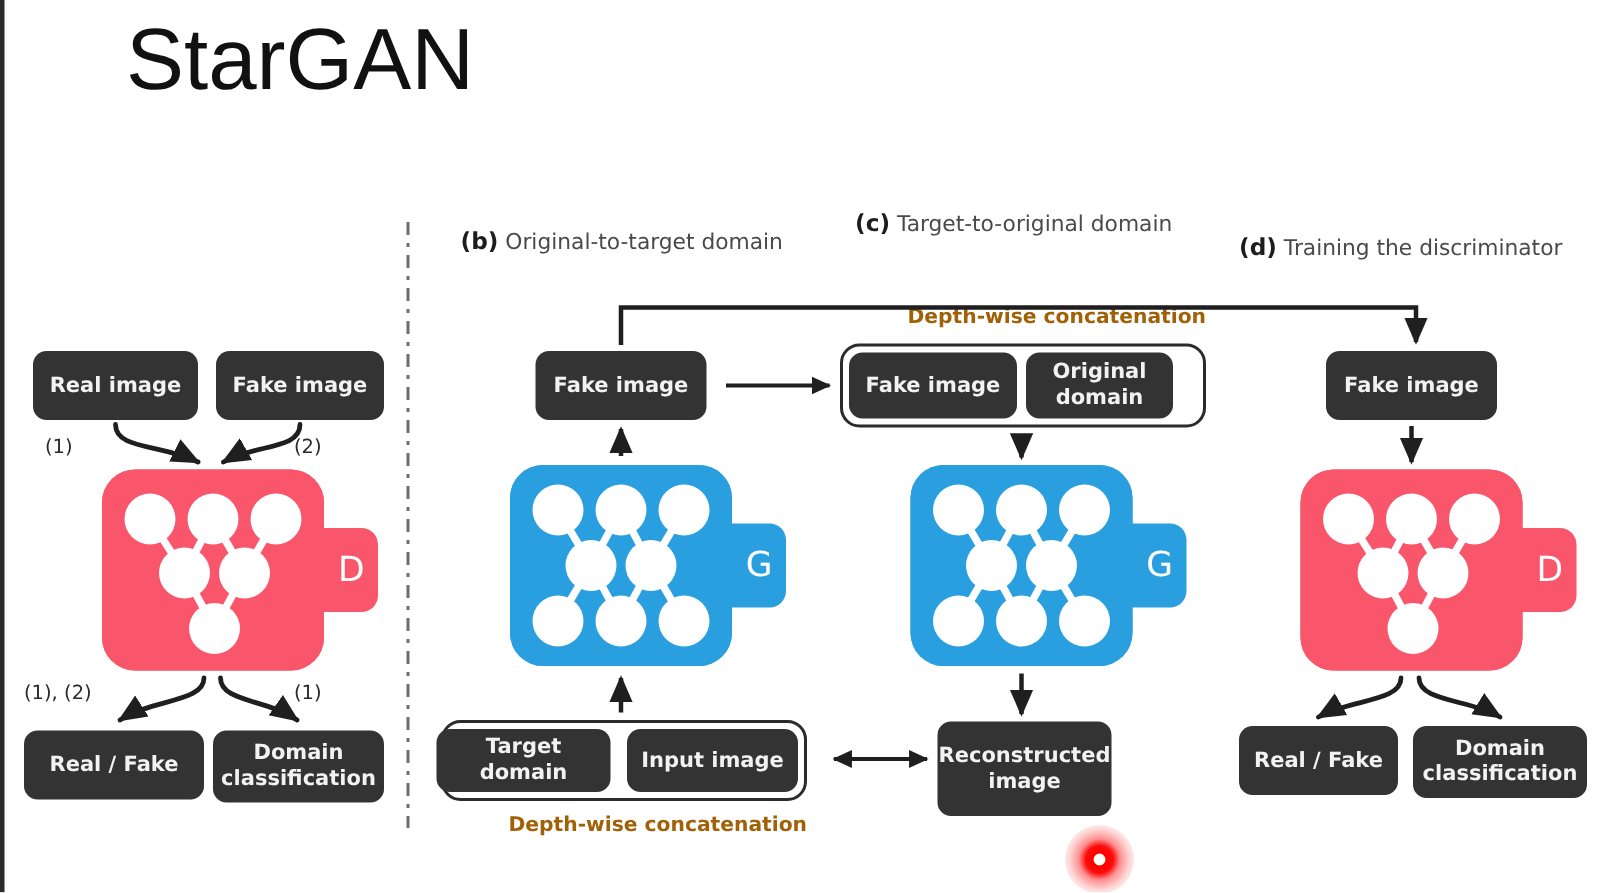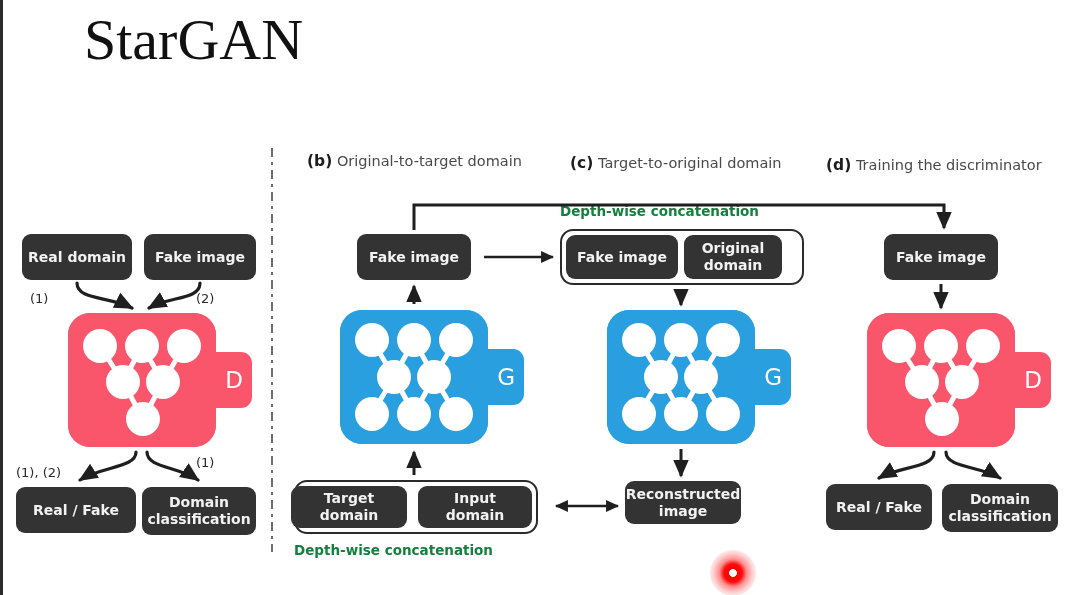--- a/index.html
+++ b/index.html
@@ -27,21 +27,21 @@
     background: #2b2b2b;
   }
   .slide-title {
     position: absolute;
     left: 84px;
     top: 8px;
     font-size: 58px;
     font-weight: 300;
     color: #111111;
     letter-spacing: 0px;
-    font-family: Liberation Serif, serif;
+    font-family: Liberation Sans, sans-serif;
     line-height: 1.1;
   }
   
   .divider {
     position: absolute;
     left: 271px;
     top: 148px;
     width: 2px;
     height: 404px;
     background-image: linear-gradient(
@@ -88,23 +88,23 @@
     position: absolute;
     border: 2.5px solid #2b2b2b;
     background: #ffffff;
     border-radius: 13px;
     box-sizing: border-box;
   }
   .concat-label {
     position: absolute;
     font-size: 13.5px;
     font-weight: 700;
-    color: #15803d;
+    color: #a16207;
     white-space: nowrap;
-    text-align: left;
+    text-align: right;
     font-family: "DejaVu Sans", sans-serif;
   }
   
   .net {
     position: absolute;
     border-radius: 22px;
   }
   .net.disc { background: #f9556b; }
   .net.gen  { background: #2a9fe0; }
   .net .tab {
@@ -176,30 +176,30 @@
   <div class="edge-rule"></div>
 
   <div class="slide-title">StarGAN</div>
 
   <div class="divider"></div>
 
   <div class="panel-caption" style="left:307px; top:152px;text-align:center;">
     <b>(b)</b>
     <span>Original-to-target domain</span>
   </div>
-  <div class="panel-caption" style="left:570px; top:154px;">
+  <div class="panel-caption" style="left:570px; top:140px;">
     <b>(c)</b>
     <span>Target-to-original domain</span>
   </div>
   <div class="panel-caption" style="left:826px; top:156px;">
     <b>(d)</b>
     <span>Training the discriminator</span>
   </div>
 
-  <div class="box" style="left:22px; top:234px; width:110px; height:46px;">Real domain</div>
+  <div class="box" style="left:22px; top:234px; width:110px; height:46px;">Real image</div>
   <div class="box" style="left:144px; top:234px; width:112px; height:46px;">Fake image</div>
 
   <div class="step" style="left:30px; top:291px;">(1)</div>
   <div class="step" style="left:196px; top:291px;">(2)</div>
 
   <div class="net disc" style="left:68px; top:313px; width:148px; height:134px;">
     <div class="tab">D</div>
     <div class="body"></div>
     <svg viewBox="0 0 148 134">
       <g stroke="#ffffff" stroke-width="5">
@@ -214,21 +214,21 @@
         <circle cx="32" cy="33" r="17"></circle>
         <circle cx="74" cy="33" r="17"></circle>
         <circle cx="116" cy="33" r="17"></circle>
         <circle cx="55" cy="69" r="17"></circle>
         <circle cx="95" cy="69" r="17"></circle>
         <circle cx="75" cy="106" r="17"></circle>
       </g>
     </svg>
   </div>
 
-  <div class="step" style="left:16px; top:455px;margin-top:10px;">(1), (2)</div>
+  <div class="step" style="left:16px; top:455px;">(1), (2)</div>
   <div class="step" style="left:196px; top:455px;">(1)</div>
 
   <div class="box" style="left:16px; top:487px; width:120px; height:46px;">Real / Fake</div>
   <div class="box" style="left:142px; top:487px; width:114px; height:48px; white-space:pre-line;">Domain
 classification</div>
 
   <div class="box" style="left:357px; top:234px; width:114px; height:46px;">Fake image</div>
 
   <div class="net gen" style="left:340px; top:310px; width:148px; height:134px;">
     <div class="tab">G</div>
@@ -252,21 +252,21 @@
         <circle cx="94" cy="67" r="17"></circle>
         <circle cx="32" cy="104" r="17"></circle>
         <circle cx="74" cy="104" r="17"></circle>
         <circle cx="116" cy="104" r="17"></circle>
       </g>
     </svg>
   </div>
 
   <div class="concat-wrap" style="left:294px; top:480px; width:244px; height:54px;"></div>
   <div class="box" style="left:291px; top:486px; width:116px; height:42px;">Target domain</div>
-  <div class="box" style="left:418px; top:486px; width:114px; height:42px;">Input domain</div>
+  <div class="box" style="left:418px; top:486px; width:114px; height:42px;">Input image</div>
   <div class="concat-label" style="left:294px; top:542px; width:244px;">Depth-wise concatenation</div>
 
   <div class="concat-label" style="left:560px; top:203px; width:244px;">Depth-wise concatenation</div>
   <div class="concat-wrap" style="left:560px; top:229px; width:244px; height:56px;"></div>
   <div class="box" style="left:566px; top:235px; width:112px; height:44px;">Fake image</div>
   <div class="box" style="left:684px; top:235px; width:98px; height:44px; white-space:pre-line;">Original
 domain</div>
 
   <div class="net gen" style="left:607px; top:310px; width:148px; height:134px;">
     <div class="tab">G</div>
@@ -288,21 +288,21 @@
         <circle cx="116" cy="30" r="17"></circle>
         <circle cx="54" cy="67" r="17"></circle>
         <circle cx="94" cy="67" r="17"></circle>
         <circle cx="32" cy="104" r="17"></circle>
         <circle cx="74" cy="104" r="17"></circle>
         <circle cx="116" cy="104" r="17"></circle>
       </g>
     </svg>
   </div>
 
-  <div class="box" style="left:625px; top:481px; width:116px; height:43px; white-space:pre-line;">Reconstructed
+  <div class="box" style="left:625px; top:481px; width:116px; height:63px; white-space:pre-line;">Reconstructed
 image</div>
 
   <div class="box" style="left:884px; top:234px; width:114px; height:46px;">Fake image</div>
 
   <div class="net disc" style="left:867px; top:313px; width:148px; height:134px;">
     <div class="tab">D</div>
     <div class="body"></div>
     <svg viewBox="0 0 148 134">
       <g stroke="#ffffff" stroke-width="5">
         <line x1="32" y1="33" x2="55" y2="69"></line>

